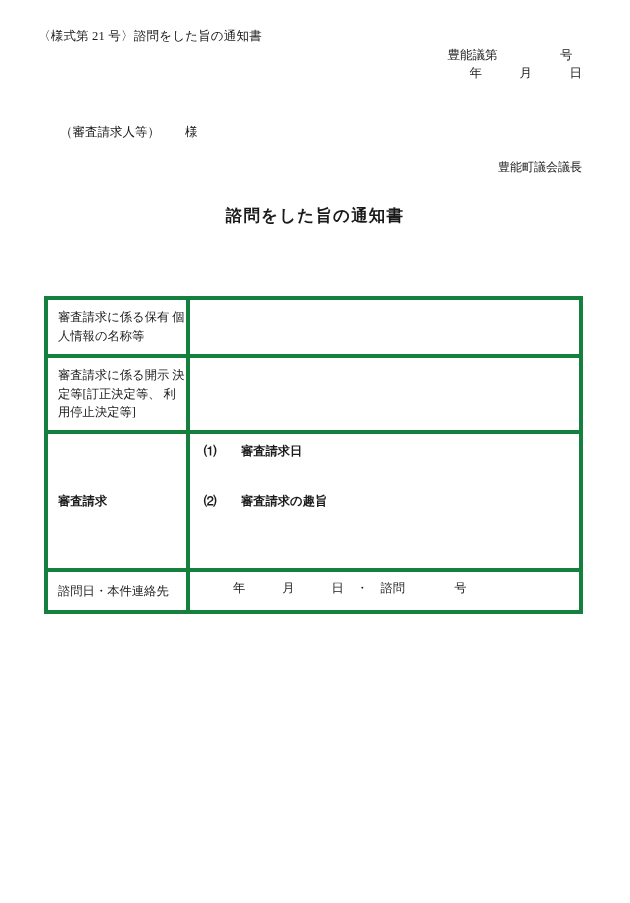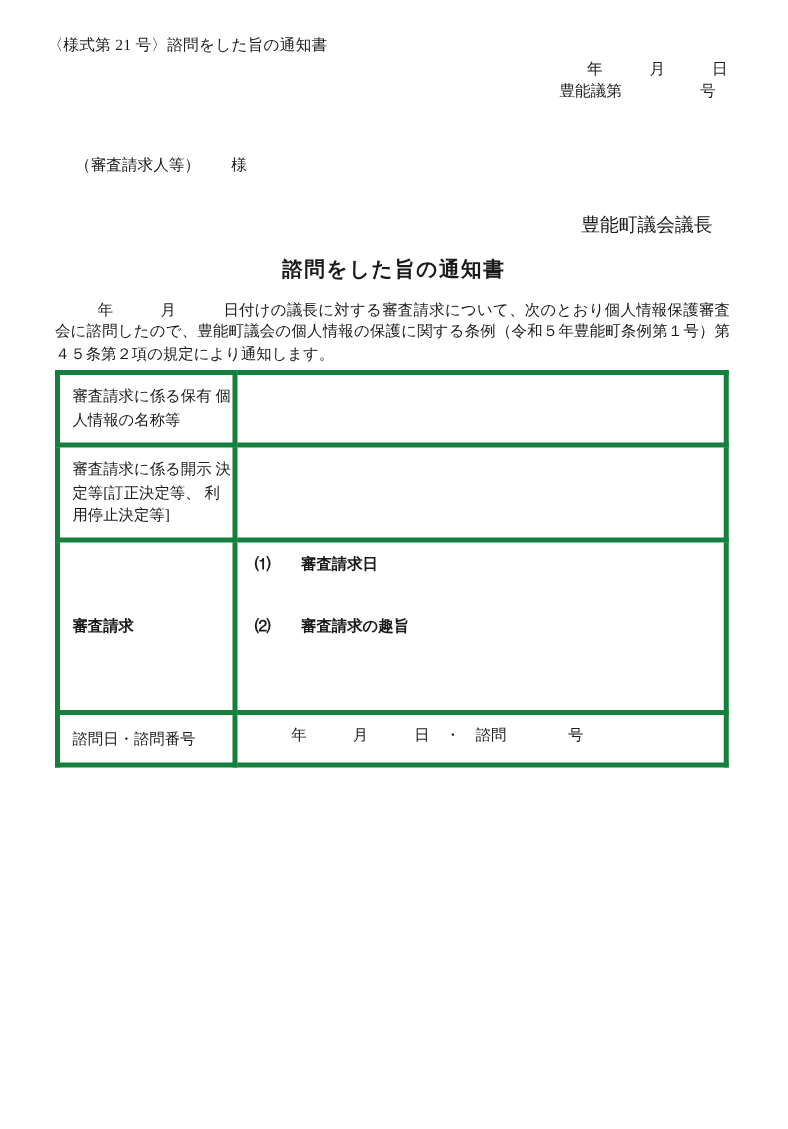--- a/index.html
+++ b/index.html
@@ -50,25 +50,24 @@
   
   .addressee {
     position: absolute;
     left: 60px;
     top: 124px;
     font-size: 12.5px;
     white-space: pre;
   }
   .signer {
     position: absolute;
-    right: 59px;
+    right: 47px;
     top: 159px;
-    font-size: 15px;
-    white-space: pre;
-    margin-top: 12px;
+    font-size: 12px;
+    white-space: pre;
   }
 
   
   .doc-title {
     position: absolute;
     left: 0;
     top: 205px;
     width: 630px;
     text-align: center;
     font-size: 16.5px;
@@ -154,31 +153,30 @@
   }
 </style>
 </head>
 <body>
 
 <div class="page">
 
   <div class="form-no">〈様式第 21 号〉諮問をした旨の通知書</div>
 
   <div class="doc-meta">
+    <div class="meta-line">豊能議第　　　　　号</div>
     <div class="meta-line date">年　　　月　　　日</div>
-    <div class="meta-line">豊能議第　　　　　号</div>
   </div>
 
   <div class="addressee">（審査請求人等）　　様</div>
 
   <div class="signer">豊能町議会議長</div>
 
   <div class="doc-title">諮問をした旨の通知書</div>
 
-  <div class="body-text"><span class="indent"></span><span>年　　　月　　　日付けの議長に対する審査請求について、次のとおり個人情報保護審査会に諮問したので、豊能町議会の個人情報の保護に関する条例（令和５年豊能町条例第１号）第４５条第２項の規定により通知します。</span></div>
 
   <table class="form-table">
     <tbody>
       <tr class="row-1">
         <td class="label">審査請求に係る保有
 個人情報の名称等</td>
         <td class="value"></td>
       </tr>
       <tr class="row-2">
         <td class="label">審査請求に係る開示
@@ -187,21 +185,21 @@
         <td class="value"></td>
       </tr>
       <tr class="row-3">
         <td class="label mid">審査請求</td>
         <td class="value">
           <div class="item">⑴　　審査請求日</div>
           <div class="item second">⑵　　審査請求の趣旨</div>
         </td>
       </tr>
       <tr class="row-4">
-        <td class="label mid">諮問日・諮問番号</td>
+        <td class="label mid">諮問日・本件連絡先</td>
         <td class="value center-line">
           <span class="datenum">年　　　月　　　日　・　諮問　　　　号</span>
         </td>
       </tr>
     </tbody>
   </table>
 
 
 </div>
 

